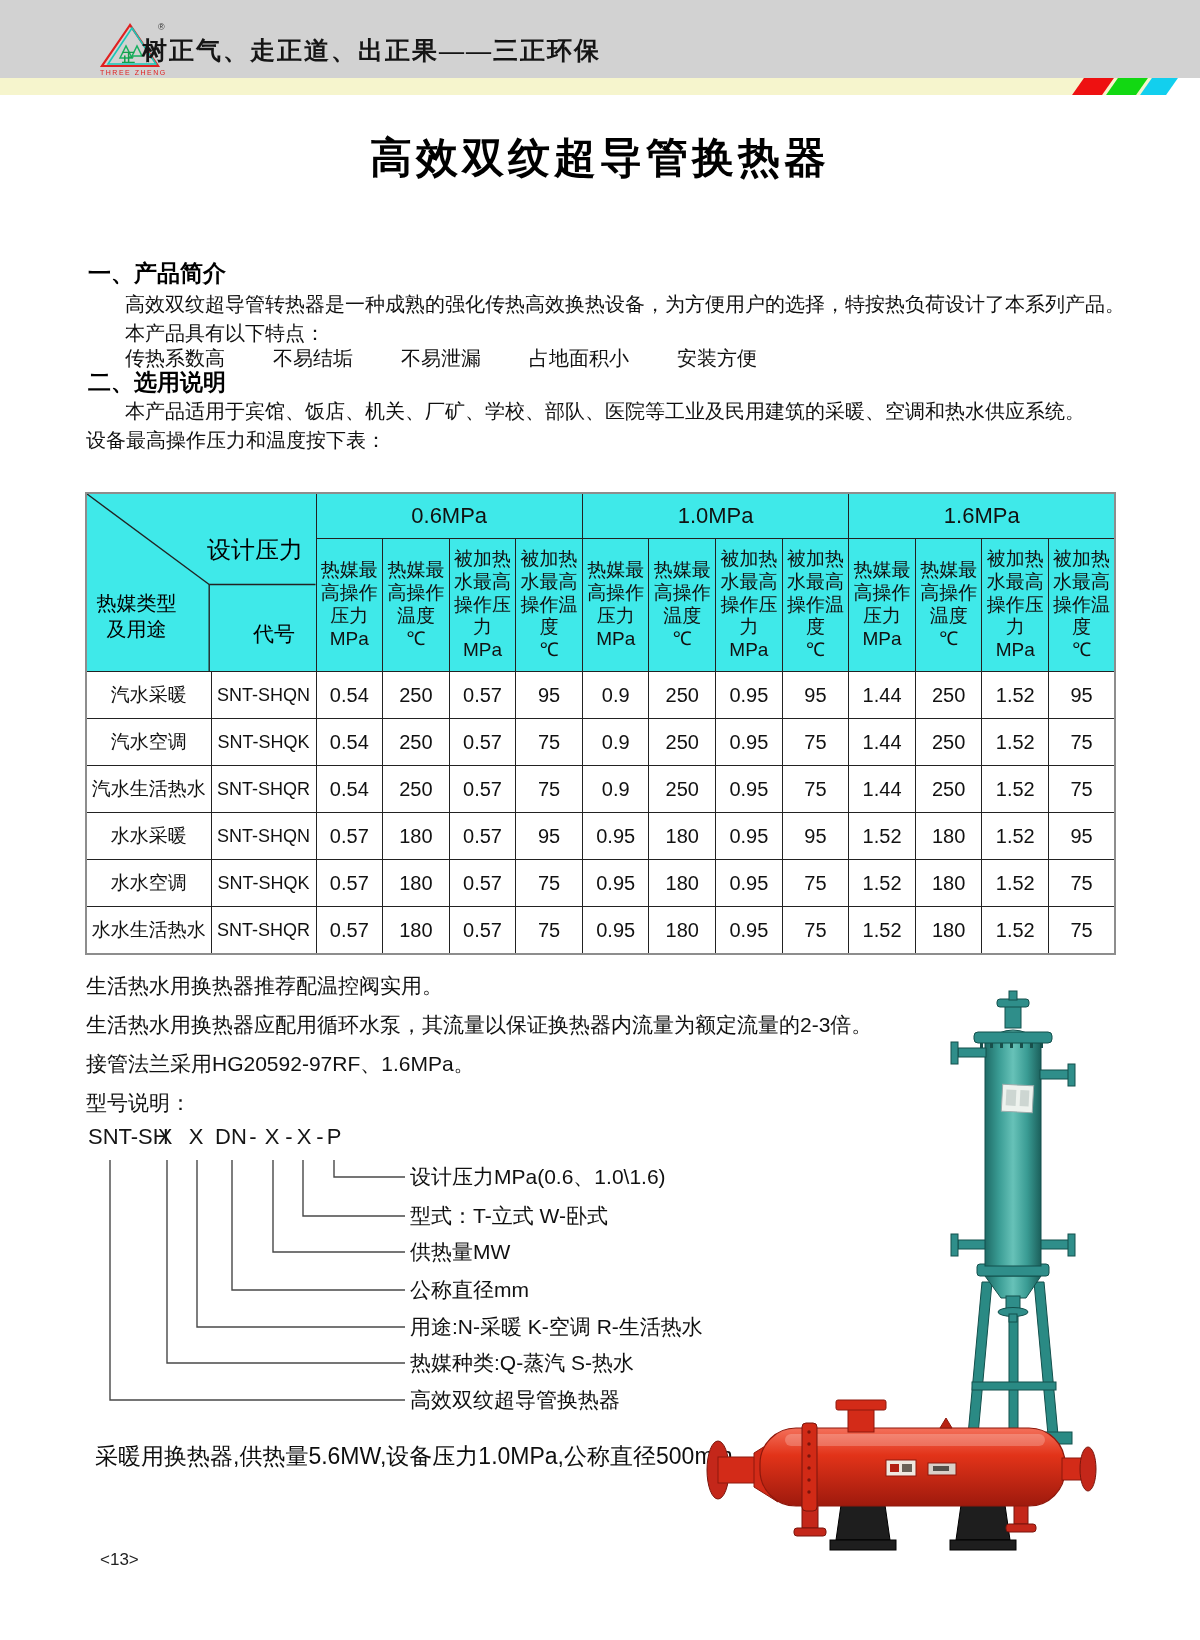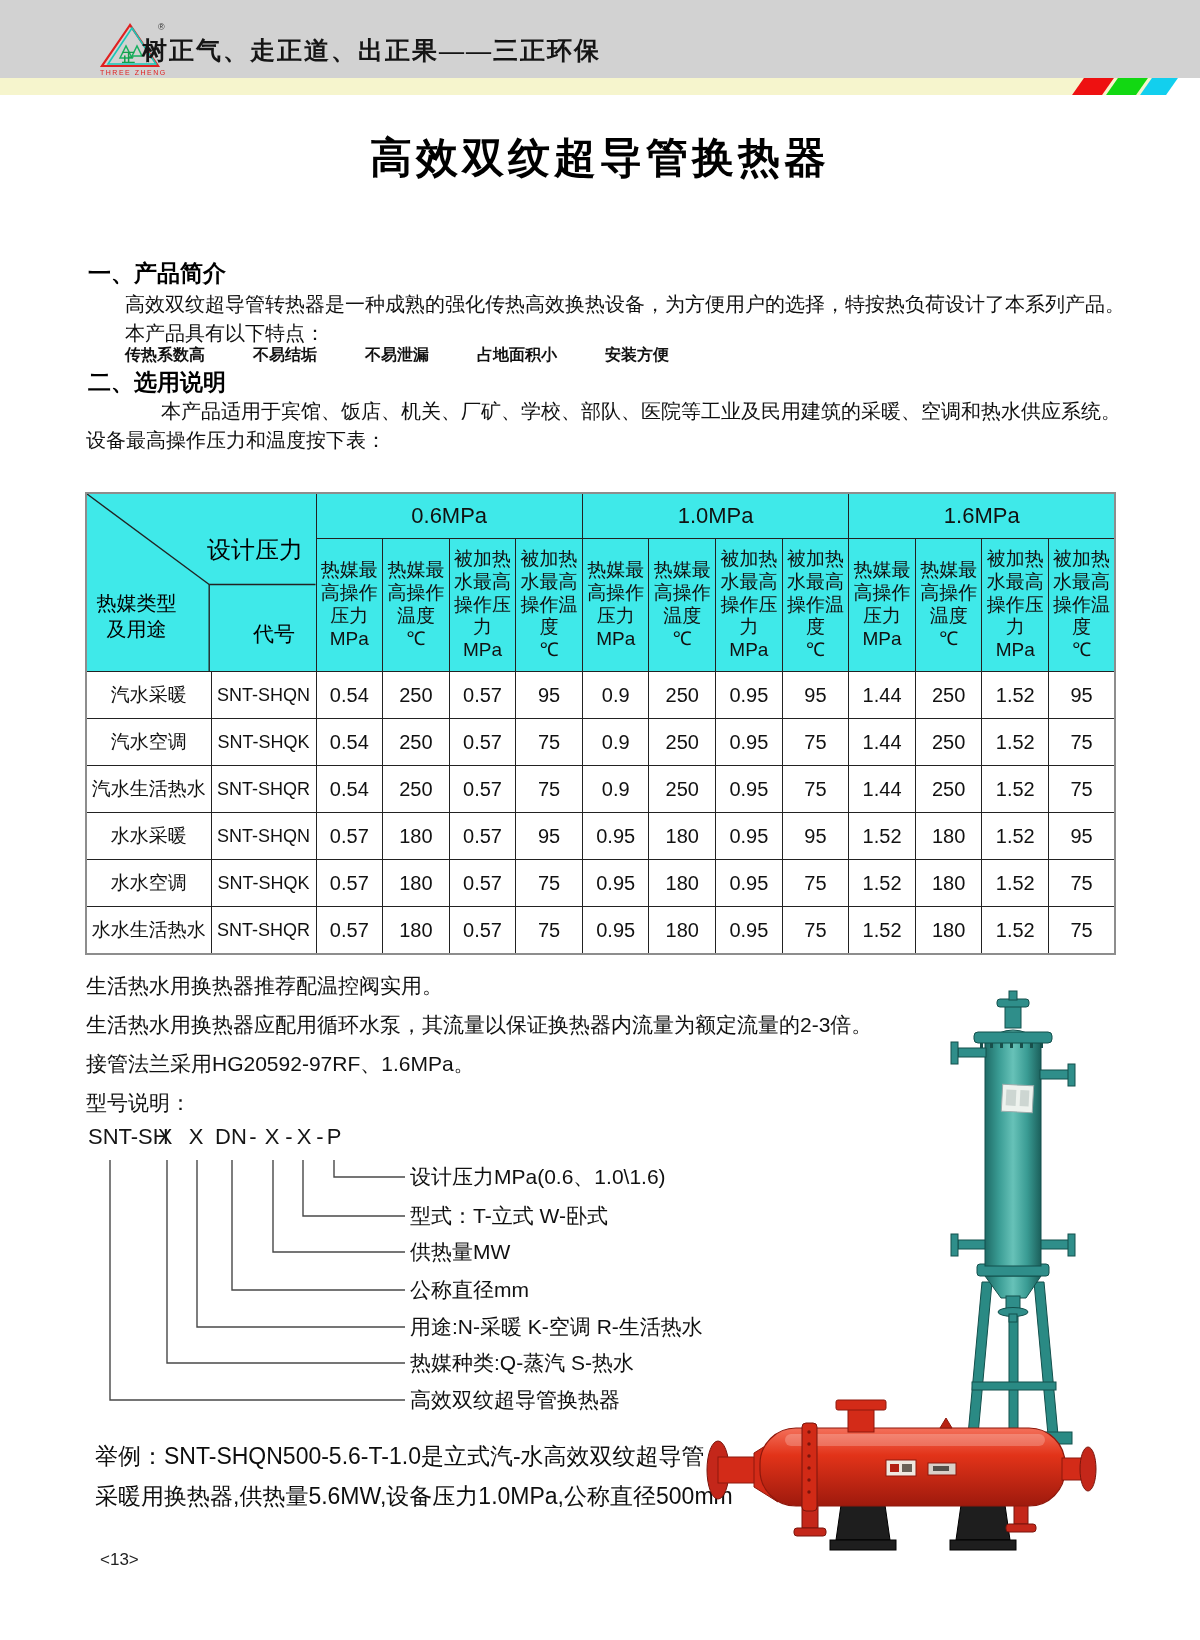--- a/index.html
+++ b/index.html
@@ -16,21 +16,21 @@
   .strip{position:absolute;left:0;top:78px;width:1163px;height:17px;background:var(--strip_yellow,#f6f5cd);}
   .pg{position:absolute;top:78px;height:17px;transform:skewX(-35deg);}
   .pg.red{left:1078px;width:30px;background:var(--flag_red,#e11);}
   .pg.green{left:1112px;width:30px;background:var(--flag_green,#1d1);}
   .pg.cyan{left:1146px;width:26px;background:var(--flag_cyan,#1ce);}
   
   .title{position:absolute;left:0;top:130px;width:1200px;text-align:center;margin:0;
          font-size:42px;font-weight:bold;letter-spacing:4px;color:#000;}
   .sec-heading{position:absolute;left:88px;margin:0;font-size:23px;font-weight:bold;color:#000;}
   .para{position:absolute;margin:0;font-size:20px;color:#101010;white-space:nowrap;}
-  .features{position:absolute;left:125px;top:345px;display:flex;gap:48px;font-size:16px;font-weight:700;}
+  .features{position:absolute;left:125px;top:345px;display:flex;gap:48px;font-size:20px;font-weight:400;}
   
   .table-wrap{position:absolute;left:85px;top:492px;width:1030px;}
   table.spec{border-collapse:collapse;table-layout:fixed;width:1030px;border:2px solid #8d8d8d;}
   table.spec th,table.spec td{border:1px solid #222;padding:0;text-align:center;vertical-align:middle;}
   th.grp{height:44px;background:var(--table_header_cyan,#3fe9e9);font-size:22px;font-weight:normal;}
   th.sub{height:132px;background:var(--table_header_cyan,#3fe9e9);font-size:19px;font-weight:normal;
          white-space:pre-line;line-height:1.2;}
   th.corner{background:var(--table_header_cyan,#3fe9e9);position:relative;padding:0;}
   .corner-svg{position:absolute;inset:0;width:100%;height:100%;}
   .corner-lab{position:absolute;font-weight:normal;color:#000;}
@@ -82,21 +82,21 @@
   <p class="para" style="left:125px;top:320px;">本产品具有以下特点：</p>
   <div class="features" id="features">
       <span>传热系数高</span>
       <span>不易结垢</span>
       <span>不易泄漏</span>
       <span>占地面积小</span>
       <span>安装方便</span>
     </div>
 
   <h2 class="sec-heading" style="top:367px;">二、选用说明</h2>
-  <p class="para" style="left:125px;top:398px;margin-left:36px;">本产品适用于宾馆、饭店、机关、厂矿、学校、部队、医院等工业及民用建筑的采暖、空调和热水供应系统。</p>
+  <p class="para" style="left:125px;top:398px;">本产品适用于宾馆、饭店、机关、厂矿、学校、部队、医院等工业及民用建筑的采暖、空调和热水供应系统。</p>
   <p class="para" style="left:86px;top:427px;">设备最高操作压力和温度按下表：</p>
 
   <div class="table-wrap">
     <table class="spec">
       <colgroup>
         <col style="width:125px">
           <col style="width:105px">
         <col span="12" style="width:66.6px">
       </colgroup>
       <thead>
@@ -308,21 +308,20 @@
       <div class="callout" style="top: 1164px;">设计压力MPa(0.6、1.0\1.6)</div>
       <div class="callout" style="top: 1203px;">型式：T-立式 W-卧式</div>
       <div class="callout" style="top: 1239px;">供热量MW</div>
       <div class="callout" style="top: 1277px;">公称直径mm</div>
       <div class="callout" style="top: 1314px;">用途:N-采暖 K-空调 R-生活热水</div>
       <div class="callout" style="top: 1350px;">热媒种类:Q-蒸汽 S-热水</div>
       <div class="callout" style="top: 1387px;">高效双纹超导管换热器</div>
     </div>
 
   <div class="example">
-    <p>举例：SNT-SHQN500-5.6-T-1.0是立式汽-水高效双纹超导管</p>
     <p>采暖用换热器,供热量5.6MW,设备压力1.0MPa,公称直径500mm</p>
   </div>
 
   <svg class="unit" style="left:930px;top:990px;" width="170" height="460" viewBox="0 0 170 460">
     <defs>
       <linearGradient id="tg" x1="0" y1="0" x2="1" y2="0">
         <stop offset="0" stop-color="#1e6b66"></stop>
           <stop offset="0.25" stop-color="#3a9c94"></stop>
         <stop offset="0.5" stop-color="#67c2b8"></stop>
           <stop offset="0.75" stop-color="#3a9c94"></stop>

